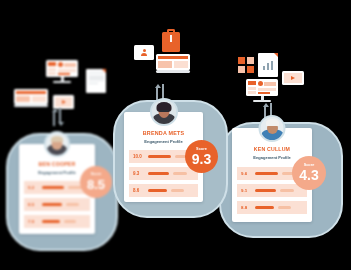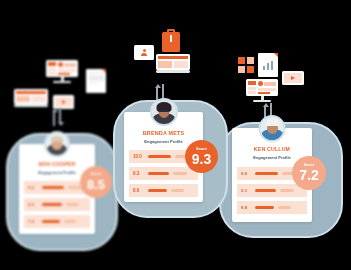--- a/index.html
+++ b/index.html
@@ -355,21 +355,21 @@
         <div class="row" style="height:13px; padding:0 4px; gap:4px;">
           <span class="row-val" style="font-size:4.4px; width:10px;">8.8</span>
           <span class="row-b1" style="width:19px;"></span>
           <span class="row-b2" style="width:13px;"></span>
         </div>
       </div>
     </div>
 
     <div class="score faded" style="left:292px; top:156px; width:34px; height:34px;">
       <span class="lbl" style="font-size:3.8px;">Score</span>
-      <span class="num" style="font-size:14px; margin-top:1px;">7.2</span>
+      <span class="num" style="font-size:14px; margin-top:1px;">4.3</span>
     </div>
   </div>
 
   <div>
     <div class="cloud c-mid" style="left:113px; top:100px; width:115px; height:118px;"></div>
 
     <div class="pcard" style="left:124px; top:112px; width:79px; height:90px;">
 
       <div class="avatar" style="top:-14px; width:28px; height:28px;">
         <div class="av-img">

